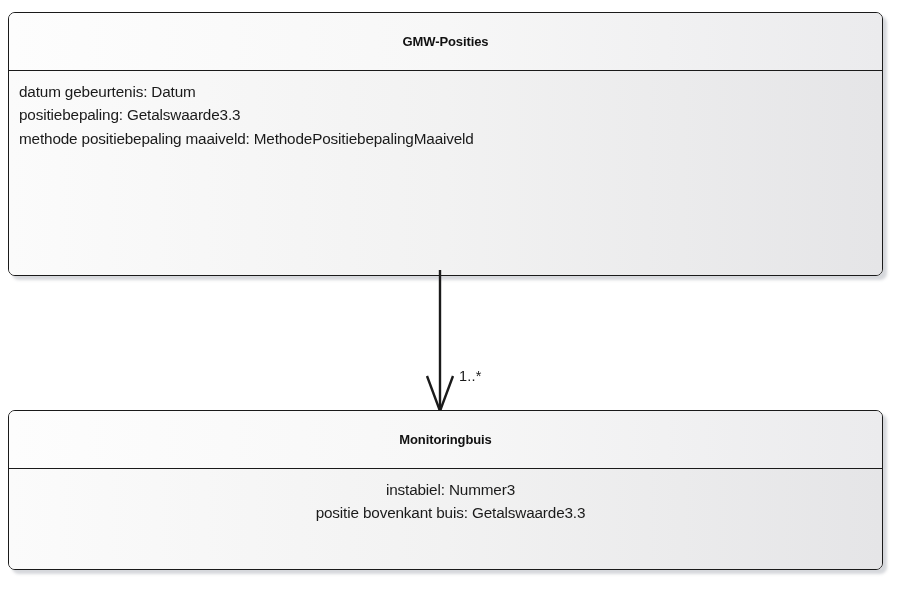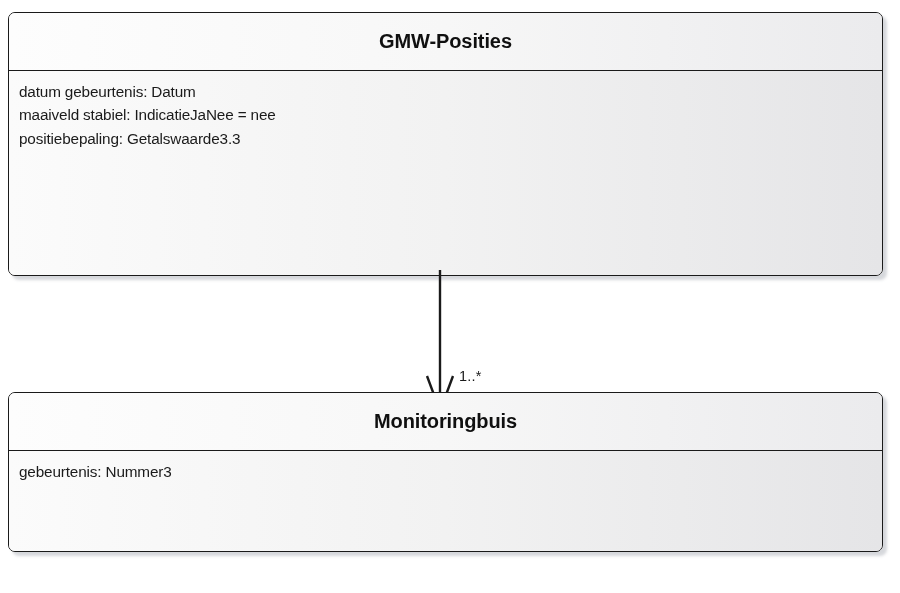--- a/index.html
+++ b/index.html
@@ -33,21 +33,21 @@
   .uml-header {
     box-sizing: border-box;
     height: 100%;
     display: flex;
     align-items: center;
     justify-content: center;
     border-bottom: 1.6px solid #1a1a1a;
     background: linear-gradient(to right, #fdfdfd 0%, #f7f7f7 50%, #ebebed 100%);
   }
   .uml-title {
-    font-size: 20px;
+    font-size: 13px;
     font-weight: bold;
     color: #101010;
     letter-spacing: -0.1px;
     white-space: nowrap;
   }
   .uml-attrs {
     box-sizing: border-box;
     padding: 9px 0 8px 10px;
     background: linear-gradient(to right, #fbfbfb 0%, #f2f2f2 50%, #e5e5e7 100%);
   }
@@ -65,23 +65,24 @@
     top: 12px;
     width: 875px;
     height: 264px;
   }
   #class-gmw-posities .hdr-wrap { height: 58px; }
   #class-gmw-posities .uml-attrs { height: calc(100% - 58px); }
 
   
   #class-monitoringbuis {
     left: 8px;
-    top: 392px;
+    top: 410px;
     width: 875px;
     height: 160px;
+    text-align: center;
   }
   #class-monitoringbuis .hdr-wrap { height: 58px; }
   #class-monitoringbuis .uml-attrs { height: calc(100% - 58px); }
 
   
   #association-connector {
     position: absolute;
     left: 380px;
     top: 270px;
     width: 180px;
@@ -104,36 +105,37 @@
 <div id="canvas">
 
   <div class="uml-class" id="class-gmw-posities">
     <div class="hdr-wrap">
       <div class="uml-header">
         <span class="uml-title">GMW-Posities</span>
       </div>
     </div>
     <div class="uml-attrs">
       <div class="uml-attr">datum gebeurtenis: Datum</div>
-      <div class="uml-attr">maaiveld stabiel: IndicatieJaNee = nee</div>
       <div class="uml-attr">positiebepaling: Getalswaarde3.3</div>
+      <div class="uml-attr">methode positiebepaling maaiveld: MethodePositiebepalingMaaiveld</div>
     </div>
   </div>
 
   <svg id="association-connector" viewBox="0 0 180 146" width="180" height="146">
     <line x1="60" y1="0" x2="60" y2="146" stroke="#1a1a1a" stroke-width="2.4"></line>
     <polyline points="47,106 60,141 73,106" fill="none" stroke="#1a1a1a" stroke-width="2.4" stroke-linecap="butt" stroke-linejoin="miter"></polyline>
   </svg>
 
   <span id="association-multiplicity">1..*</span>
 
   <div class="uml-class" id="class-monitoringbuis">
     <div class="hdr-wrap">
       <div class="uml-header">
         <span class="uml-title">Monitoringbuis</span>
       </div>
     </div>
     <div class="uml-attrs">
-      <div class="uml-attr">gebeurtenis: Nummer3</div>
+      <div class="uml-attr">instabiel: Nummer3</div>
+      <div class="uml-attr">positie bovenkant buis: Getalswaarde3.3</div>
     </div>
   </div>
 
 </div>
 
 </body></html>

